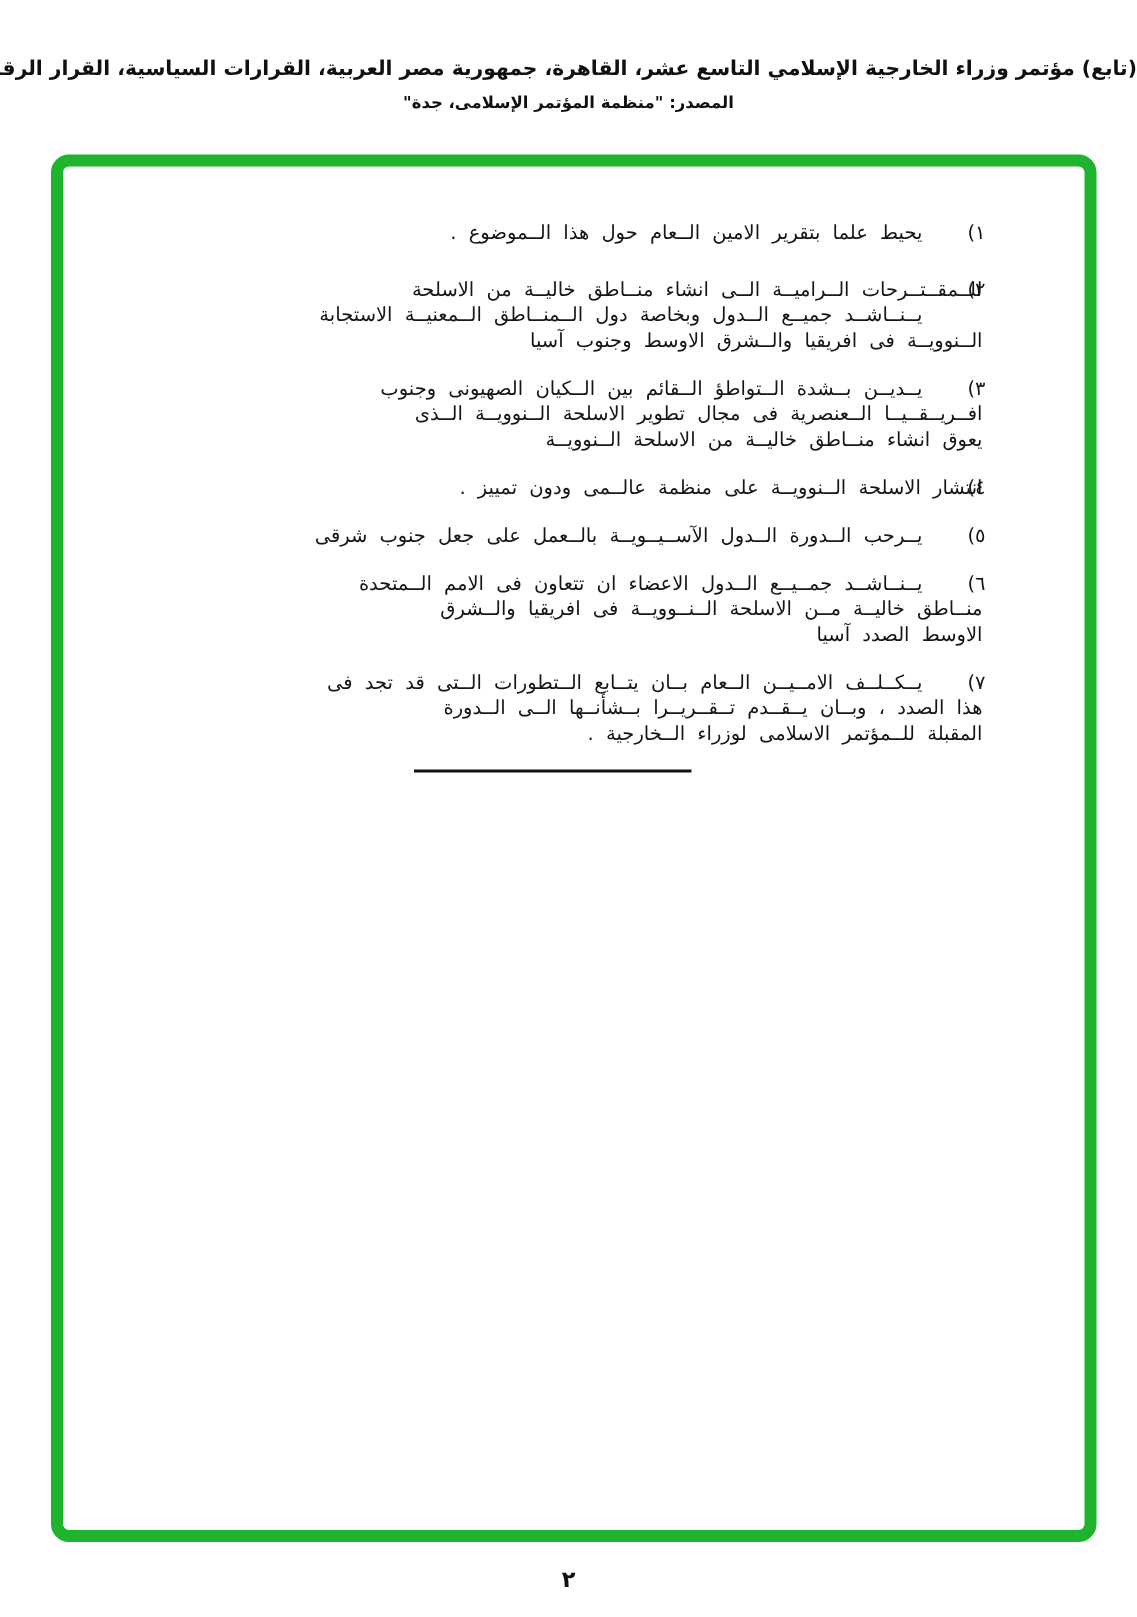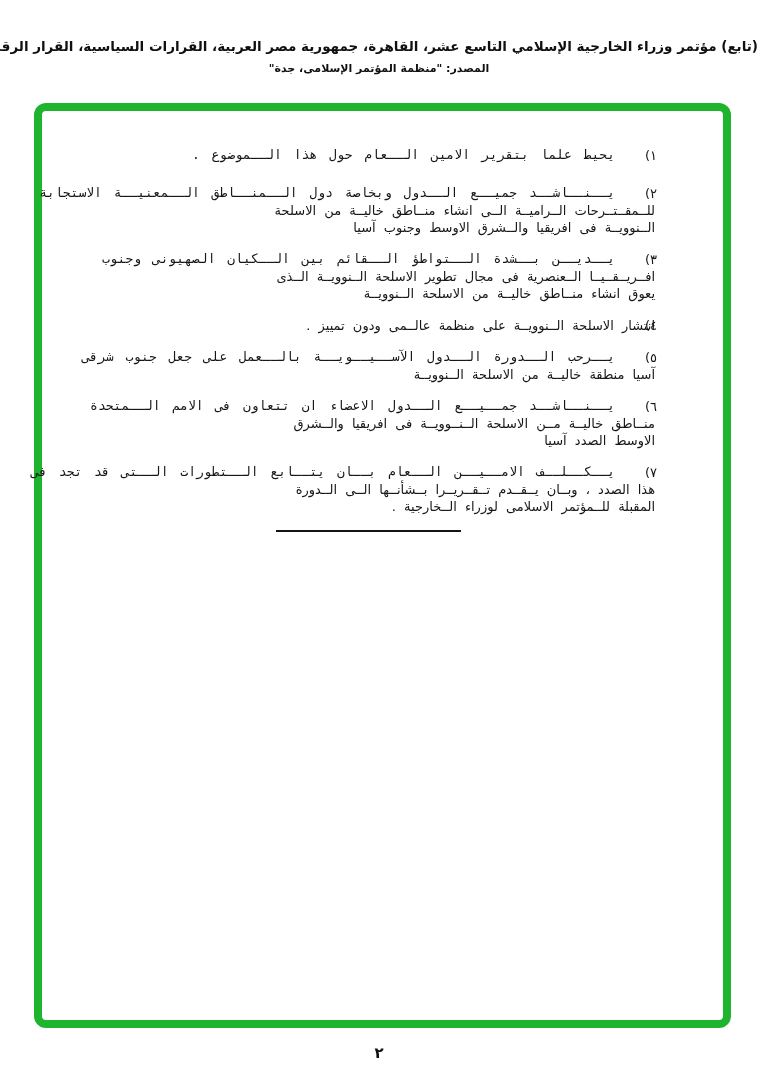--- a/index.html
+++ b/index.html
@@ -50,21 +50,21 @@
   .para:first-child { margin-bottom: 21px; }
   .num {
     position: absolute; right: -2px; top: 0;
     white-space: nowrap;
   }
   .line {
     text-align: right;
     white-space: nowrap;
     word-spacing: 4px;
   }
-  .line.first { padding-left: 0; padding-right: 40px; font-family: Liberation Mono, monospace; }
+  .line.first { padding-left: 0; padding-right: 40px; }
 
   .divider {
     margin: 8px auto 0 auto;
     width: 185px;
     border-top: 2px solid #141414;
   }
 
   
   .page-num {
     position: absolute; bottom: 16px; left: 0; right: 0;
@@ -84,41 +84,40 @@
 <div class="frame" style="border-color: rgb(30, 180, 45);">
   <div class="content">
 
     <div class="para">
       <span class="num">١)</span>
       <div class="line first">يحيط علما بتقرير الامين الــعام حول هذا الــموضوع .</div>
     </div>
 
     <div class="para">
       <span class="num">٢)</span>
+      <div class="line">للــمقــتــرحات الــراميــة الــى انشاء منــاطق خاليــة من الاسلحة</div>
       <div class="line first">يــنــاشــد جميــع الــدول وبخاصة دول الــمنــاطق الــمعنيــة الاستجابة</div>
-      <div class="line">للــمقــتــرحات الــراميــة الــى انشاء منــاطق خاليــة من الاسلحة</div>
       <div class="line">الــنوويــة فى افريقيا والــشرق الاوسط وجنوب آسيا</div>
     </div>
 
     <div class="para">
       <span class="num">٣)</span>
       <div class="line first">يــديــن بــشدة الــتواطؤ الــقائم بين الــكيان الصهيونى وجنوب</div>
       <div class="line">افــريــقــيــا الــعنصرية فى مجال تطوير الاسلحة الــنوويــة الــذى</div>
       <div class="line">يعوق انشاء منــاطق خاليــة من الاسلحة الــنوويــة</div>
     </div>
 
     <div class="para">
       <span class="num">٤)</span>
       <div class="line">انتشار الاسلحة الــنوويــة على منظمة عالــمى ودون تمييز .</div>
     </div>
 
     <div class="para">
       <span class="num">٥)</span>
       <div class="line first">يــرحب الــدورة الــدول الآســيــويــة بالــعمل على جعل جنوب شرقى</div>
-      <div class="line">آسيا منطقة خاليــة من الاسلحة الــنوويــة</div>
     </div>
 
     <div class="para">
       <span class="num">٦)</span>
       <div class="line first">يــنــاشــد جمــيــع الــدول الاعضاء ان تتعاون فى الامم الــمتحدة</div>
       <div class="line">منــاطق خاليــة مــن الاسلحة الــنــوويــة فى افريقيا والــشرق</div>
       <div class="line">الاوسط الصدد آسيا</div>
     </div>
 
     <div class="para">

